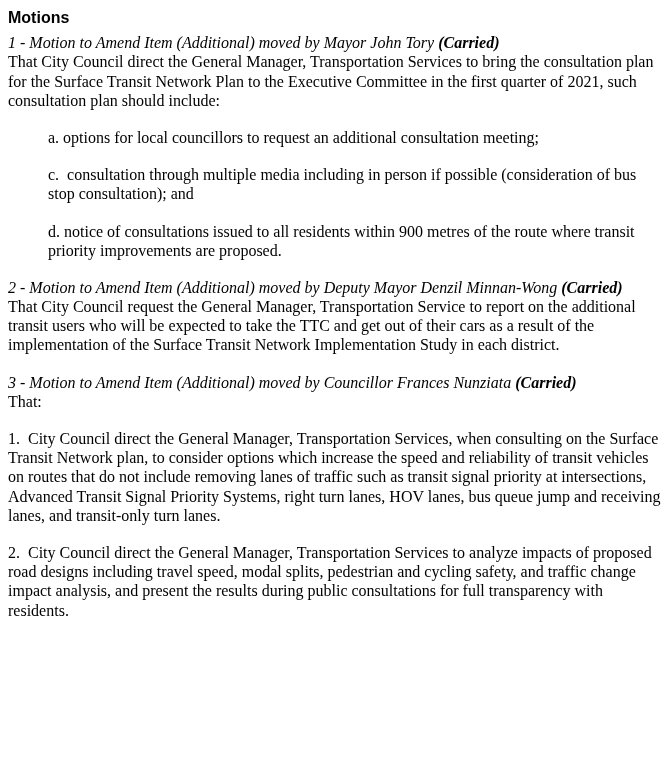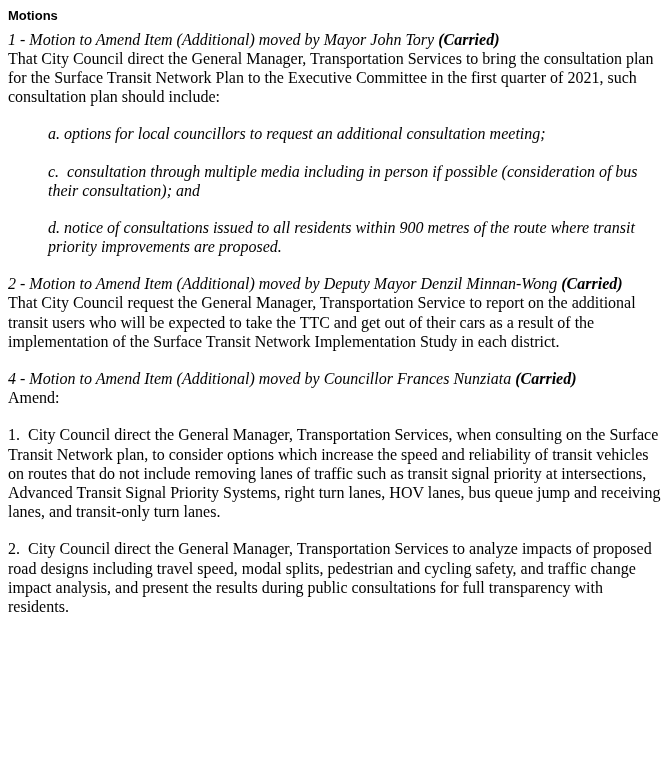--- a/index.html
+++ b/index.html
@@ -13,35 +13,34 @@
     box-sizing: border-box;
     padding: 8px 8px 30px 8px;
     background: #ffffff;
     color: #000000;
     font-family: "Liberation Serif", serif;
     font-size: 16px;
     line-height: 1.2;
   }
   .doc-heading {
     font-family: "Liberation Sans", sans-serif;
-    font-size: 13px;
+    font-size: 16px;
     font-weight: 700;
     line-height: 1.2;
     margin: 0 0 6px 0;
   }
   p.block {
     margin: 18px 0;
   }
   p.block.first {
     margin-top: 0;
   }
   blockquote.subitems {
     margin: 6px 0 18px 40px;
     padding: 0;
-    font-style: italic;
   }
   blockquote.subitems p.block {
     margin: 18px 0;
   }
   .mtitle {
     font-style: italic;
   }
   .mtitle strong {
     font-weight: 700;
   }
@@ -54,26 +53,26 @@
 <body>
 
 <div class="page">
 
   <h1 class="doc-heading" data-bind="heading">Motions</h1>
 
   <p class="block first"><em class="mtitle"><span data-bind="motions.0.title">1 - Motion to Amend Item (Additional) moved by Mayor John Tory</span> <strong data-bind="motions.0.result">(Carried)</strong></em><br><span data-bind="motions.0.body">That City Council direct the General Manager, Transportation Services to bring the consultation plan for the Surface Transit Network Plan to the Executive Committee in the first quarter of 2021, such consultation plan should include:</span></p>
 
   <blockquote class="subitems">
     <p class="block" data-bind="motions.0.subitems.0">a. options for local councillors to request an additional consultation meeting;</p>
-    <p class="block" data-bind="motions.0.subitems.2">c.  consultation through multiple media including in person if possible (consideration of bus their consultation); and</p>
+    <p class="block" data-bind="motions.0.subitems.2">c.  consultation through multiple media including in person if possible (consideration of bus stop consultation); and</p>
     <p class="block" data-bind="motions.0.subitems.3">d. notice of consultations issued to all residents within 900 metres of the route where transit priority improvements are proposed.</p>
   </blockquote>
 
   <p class="block"><em class="mtitle"><span data-bind="motions.1.title">2 - Motion to Amend Item (Additional) moved by Deputy Mayor Denzil Minnan-Wong</span> <strong data-bind="motions.1.result">(Carried)</strong></em><br><span data-bind="motions.1.body">That City Council request the General Manager, Transportation Service to report on the additional transit users who will be expected to take the TTC and get out of their cars as a result of the implementation of the Surface Transit Network Implementation Study in each district.</span></p>
 
-  <p class="block"><em class="mtitle"><span data-bind="motions.2.title">4 - Motion to Amend Item (Additional) moved by Councillor Frances Nunziata</span> <strong data-bind="motions.2.result">(Carried)</strong></em><br><span data-bind="motions.2.body">Amend:</span></p>
+  <p class="block"><em class="mtitle"><span data-bind="motions.2.title">3 - Motion to Amend Item (Additional) moved by Councillor Frances Nunziata</span> <strong data-bind="motions.2.result">(Carried)</strong></em><br><span data-bind="motions.2.body">That:</span></p>
 
   <p class="block" data-bind="motions.2.paragraphs.0">1.  City Council direct the General Manager, Transportation Services, when consulting on the Surface Transit Network plan, to consider options which increase the speed and reliability of transit vehicles on routes that do not include removing lanes of traffic such as transit signal priority at intersections, Advanced Transit Signal Priority Systems, right turn lanes, HOV lanes, bus queue jump and receiving lanes, and transit-only turn lanes.</p>
 
   <p class="block" data-bind="motions.2.paragraphs.1">2.  City Council direct the General Manager, Transportation Services to analyze impacts of proposed road designs including travel speed, modal splits, pedestrian and cycling safety, and traffic change impact analysis, and present the results during public consultations for full transparency with residents.</p>
 
 
 </div>
 
 </body></html>

